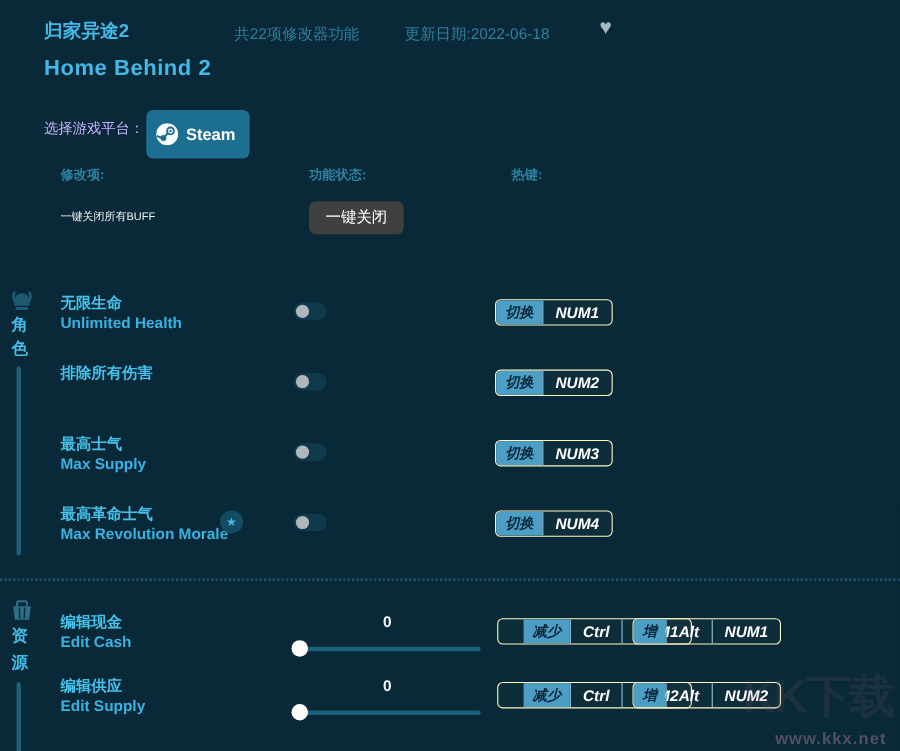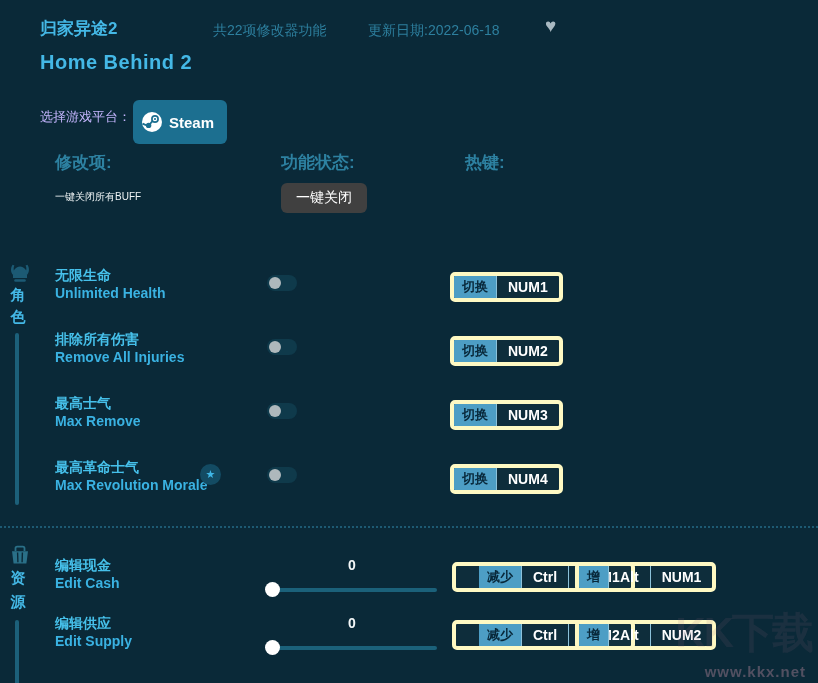--- a/index.html
+++ b/index.html
@@ -16,21 +16,21 @@
   .meta-date{left:368px; top:22px; font-size:14px; color:#2d7f9e;}
   .heart{left:545px; top:15px; font-size:19px; color:#a9b9c2; cursor:pointer;}
   .title-en{left:40px; top:51px; font-size:20px; font-weight:bold; color:#44b8e6; letter-spacing:.5px;}
   .platform-label{left:40px; top:108px; font-size:13px; color:#c4b5fd;}
   .steam-btn{
     left:133px; top:100px; height:44px; padding:0 13px 0 9px;
     background:#1c6f90; border-radius:6px; display:flex; align-items:center; gap:7px;
     color:#ffffff; font-size:15px; font-weight:bold; cursor:pointer;
   }
   
-  .col-head{font-size:17px; font-weight:bold; color:#2d81a1;}
+  .col-head{font-size:12px; font-weight:bold; color:#2d81a1;}
   .col-item{left:55px; top:151px;}
   .col-status{left:281px; top:151px;}
   .col-hotkey{left:465px; top:151px;}
   
   .buff-label{left:55px; top:190px; font-size:10px; color:#eef3f4;}
   .buff-btn{
     left:281px; top:183px; height:30px; padding:0 15px;
     background:#404040; border-radius:6px; display:flex; align-items:center;
     color:#ffffff; font-size:14px; cursor:pointer;
   }
@@ -42,22 +42,23 @@
   .labels{position:absolute; left:55px; top:0;}
   .lab-cn{font-size:14px; font-weight:bold; color:#46c0ea; line-height:18px;}
   .lab-en{font-size:14px; font-weight:bold; color:#3ab2e2; line-height:18px;}
   .toggle{
     position:absolute; left:267px; top:9px; width:30px; height:16px;
     background:#0f3a4b; border-radius:8px; cursor:pointer;
   }
   .knob{position:absolute; left:2px; top:2px; width:12px; height:12px; border-radius:50%; background:#aeb8bc;}
   .hotkey{
     position:absolute; top:6px; height:22px; display:inline-flex;
-    border:4px solid #fef9c3; border-radius:5px; overflow:hidden; cursor:pointer;
+    border:1px solid #fef9c3; border-radius:5px; overflow:hidden; cursor:pointer;
     background:rgba(255,255,255,0.02);
+    font-style:italic;
   }
   .hk-action{background:#4d9ec5; color:#08283a; font-weight:bold; font-size:13px; padding:0 8px; line-height:22px;}
   .hk-key{color:#ffffff; font-size:14px; font-weight:bold; padding:0 11px; line-height:22px; border-left:1px solid #8cc2da;}
   .hk1{left:450px;}
   .hkg1{left:452px;padding-left:23px;}
   .hkg2{left:575px;}
   .star-badge{
     position:absolute; left:200px; top:6px; width:21px; height:21px; border-radius:50%;
     background:#134b63; color:#3fb6e6; font-size:11px; display:flex; align-items:center; justify-content:center;
   }
@@ -135,35 +136,34 @@
       </div>
     <div class="hotkey hk1">
       <span class="hk-action">切换</span>
       <span class="hk-key">NUM1</span>
     </div>
   </div>
 
   <div class="row" style="top:330px;">
     <div class="labels">
       <div class="lab-cn">排除所有伤害</div>
-      <div class="lab-en">Remove All Injuries</div>
     </div>
     <div class="toggle">
         <div class="knob"></div>
       </div>
     <div class="hotkey hk1">
       <span class="hk-action">切换</span>
       <span class="hk-key">NUM2</span>
     </div>
   </div>
 
   <div class="row" style="top:394px;">
     <div class="labels">
       <div class="lab-cn">最高士气</div>
-      <div class="lab-en">Max Remove</div>
+      <div class="lab-en">Max Supply</div>
     </div>
     <div class="toggle">
         <div class="knob"></div>
       </div>
     <div class="hotkey hk1">
       <span class="hk-action">切换</span>
       <span class="hk-key">NUM3</span>
     </div>
   </div>
 

